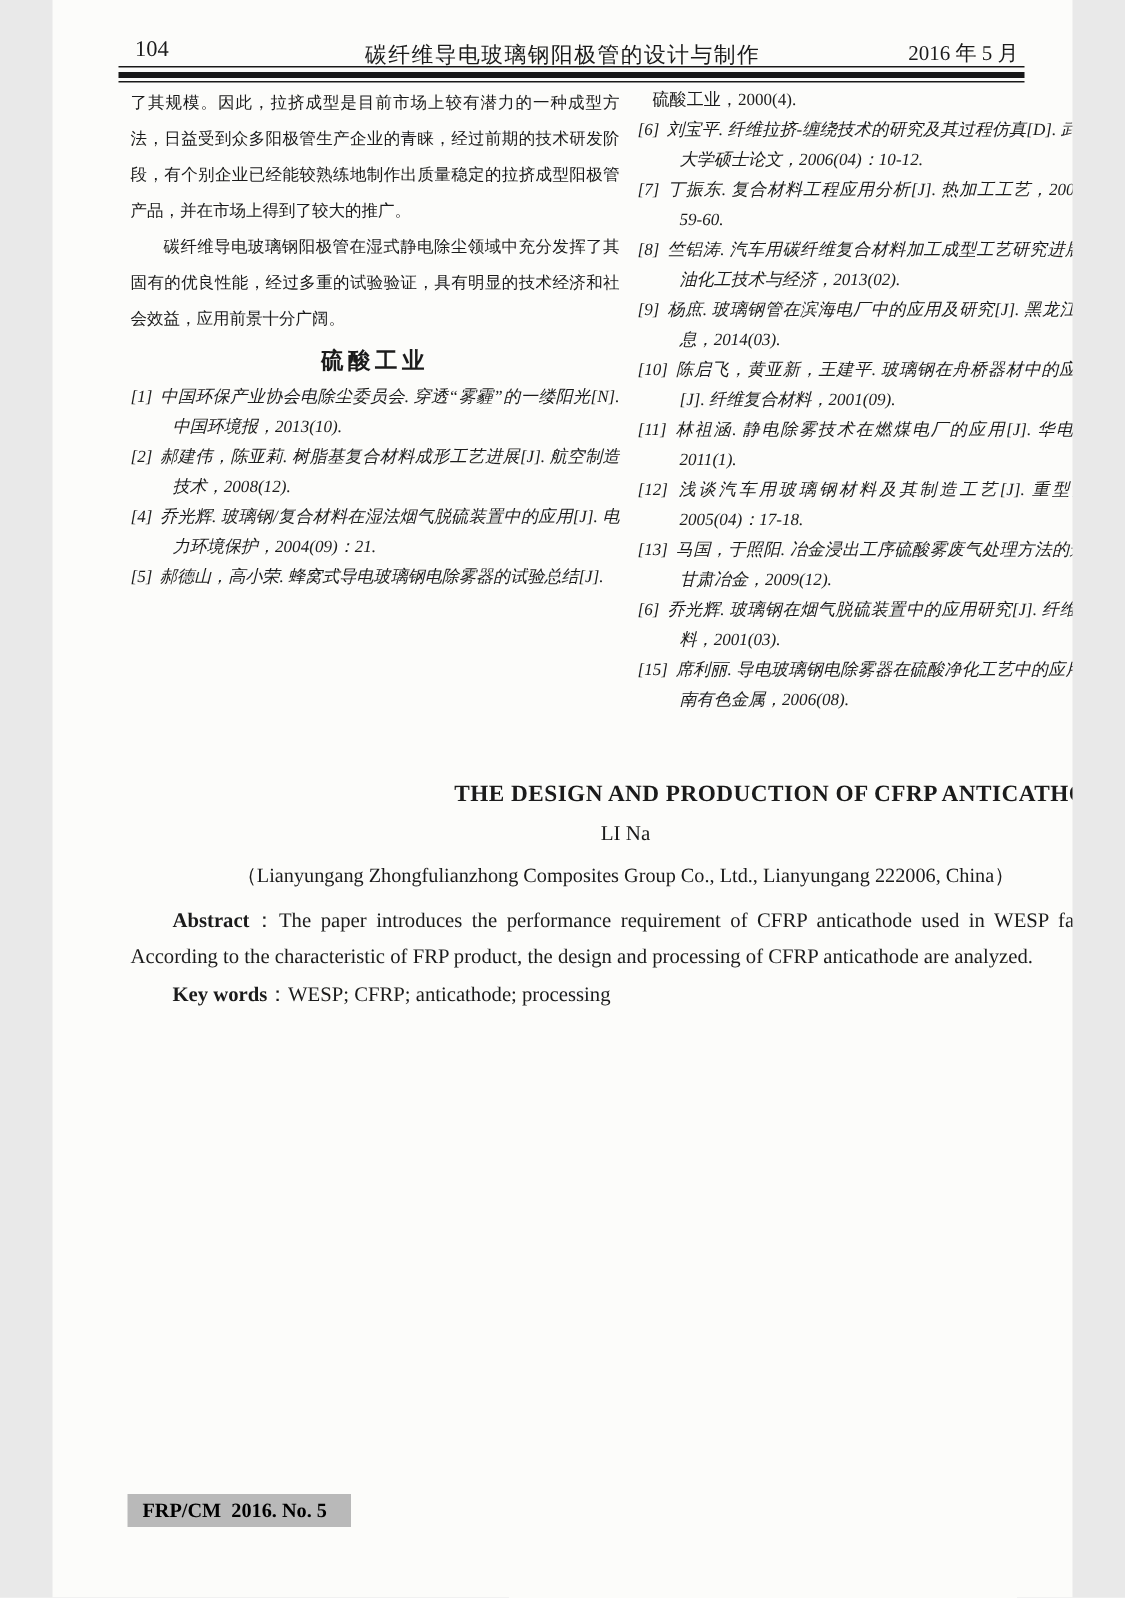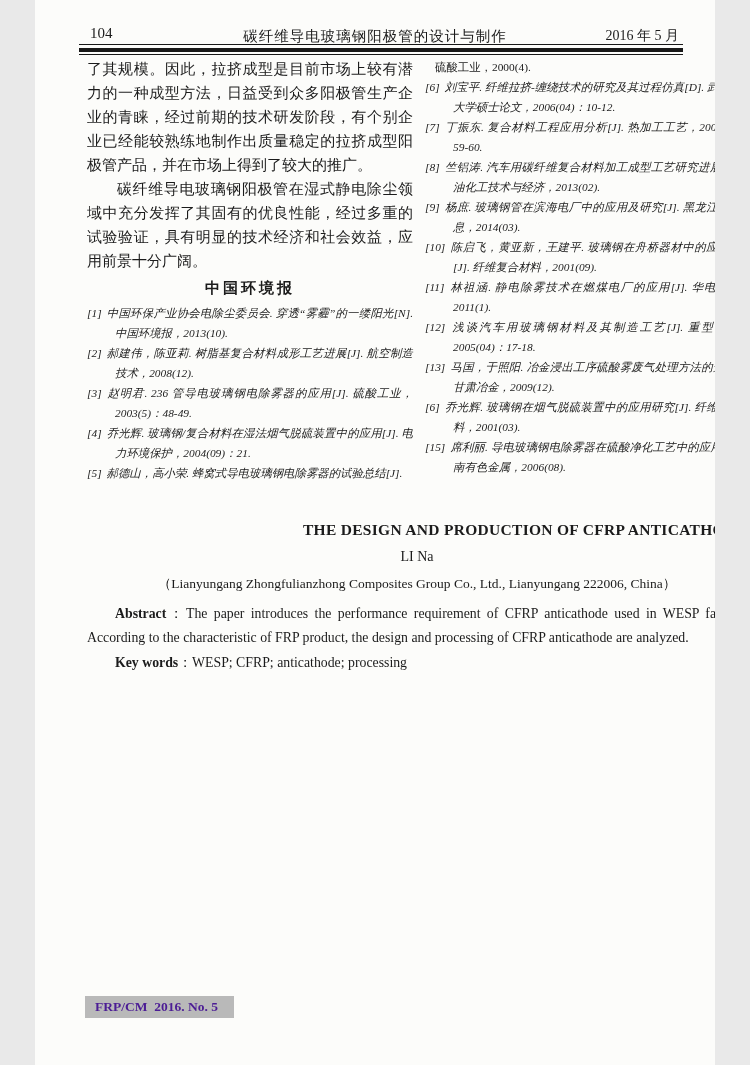--- a/index.html
+++ b/index.html
@@ -13,66 +13,65 @@
   .hdr-title  { position:absolute; top:27px; left:0; width:100%; text-align:center;
                 font-size:14.5px; font-weight:normal; letter-spacing:1px; }
   .hdr-date   { position:absolute; top:27px; right:36px; font-size:14px; }
   .rule { position:absolute; left:44px; right:32px; background:#181818; }
   .rule-1 { top:44px; height:1px; }
   .rule-2 { top:48px; height:3.5px; }
   .rule-3 { top:54px; height:1px; }
   
   .col-left  { position:absolute; top:57px; left:52px;  width:326px; }
   .col-right { position:absolute; top:57px; left:390px; width:328px; }
-  .body-para { margin:0; font-size:15px; line-height:24px; text-align:justify; }
+  .body-para { margin:0; font-size:11px; line-height:24px; text-align:justify; }
   .indent2   { text-indent:2em; }
   .refs-heading { margin:6px 0 5px 0; text-align:center; font-size:15px;
                   font-weight:bold; letter-spacing:3px; }
   .ref { font-size:11.4px; line-height:20px; padding-left:28px; text-indent:-28px;
          text-align:justify;font-style:italic; }
   .ref-label { margin-right:5px; }
   .ref-cont { margin:0 0 0 10px; font-size:11.4px; line-height:20px; }
   
   .english { position:absolute; top:521px; left:52px; width:660px; }
   .en-title  { margin:0; text-align:right; font-size:15.5px; font-weight:bold;
                letter-spacing:0.3px; }
   .en-author { margin-top:10px; text-align:center; font-size:14px; }
   .en-affil  { margin-top:10px; text-align:center; font-size:13.5px; }
   .en-abstract { margin:9px 0 0 0; font-size:13.8px; line-height:24px;
                  text-align:justify; text-indent:28px; }
   .en-keywords { margin:0; font-size:13.8px; line-height:25px; text-indent:28px; }
   .en-label { font-weight:bold;text-align:right; }
   
   .footer { position:absolute; top:996px; left:50px; height:22px; line-height:22px;
             background:#b9b9b9; font-weight:bold; font-size:13.5px;
-            padding:0 16px 0 10px; white-space:pre; color:#4c1d95; }
+            padding:0 16px 0 10px; white-space:pre; color:#000000; }
 </style>
 </head>
 <body>
 
 <div class="page">
 
   <div class="hdr-pageno">104</div>
   <div class="hdr-title">碳纤维导电玻璃钢阳极管的设计与制作</div>
   <div class="hdr-date">2016 年 5 月</div>
   <div class="rule rule-1"></div>
   <div class="rule rule-2"></div>
   <div class="rule rule-3"></div>
 
   <div class="col-left">
     <p class="body-para">了其规模。因此，拉挤成型是目前市场上较有潜力的一种成型方法，日益受到众多阳极管生产企业的青睐，经过前期的技术研发阶段，有个别企业已经能较熟练地制作出质量稳定的拉挤成型阳极管产品，并在市场上得到了较大的推广。</p>
     <p class="body-para indent2">碳纤维导电玻璃钢阳极管在湿式静电除尘领域中充分发挥了其固有的优良性能，经过多重的试验验证，具有明显的技术经济和社会效益，应用前景十分广阔。</p>
-    <div class="refs-heading">中国环境报</div>
+    <div class="refs-heading">硫酸工业</div>
     <div>
 
         <div class="ref"><span class="ref-label">[1]</span><span>中国环保产业协会电除尘委员会. 穿透“雾霾”的一缕阳光[N]. 中国环境报，2013(10).</span></div>
 
         <div class="ref"><span class="ref-label">[2]</span><span>郝建伟，陈亚莉. 树脂基复合材料成形工艺进展[J]. 航空制造技术，2008(12).</span></div>
 
-        <div class="ref"><span class="ref-label">[3]</span><span>赵明君. 236 管导电玻璃钢电除雾器的应用[J]. 硫酸工业，2003(5)：48-49.</span></div>
 
         <div class="ref"><span class="ref-label">[4]</span><span>乔光辉. 玻璃钢/复合材料在湿法烟气脱硫装置中的应用[J]. 电力环境保护，2004(09)：21.</span></div>
 
         <div class="ref"><span class="ref-label">[5]</span><span>郝德山，高小荣. 蜂窝式导电玻璃钢电除雾器的试验总结[J].</span></div>
       </div>
   </div>
 
   <div class="col-right">
     <p class="ref-cont">硫酸工业，2000(4).</p>
     <div>

